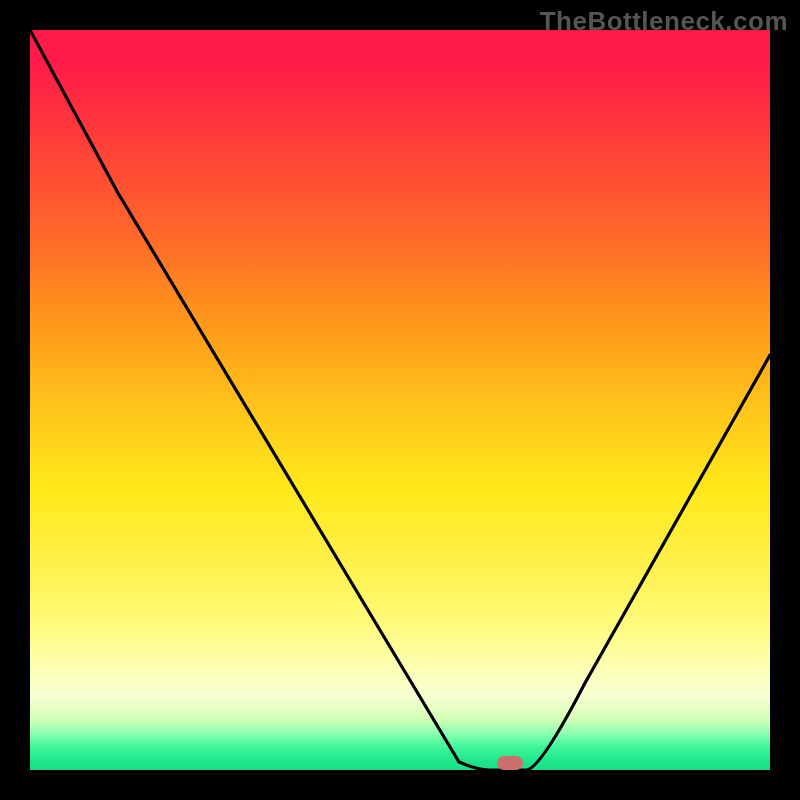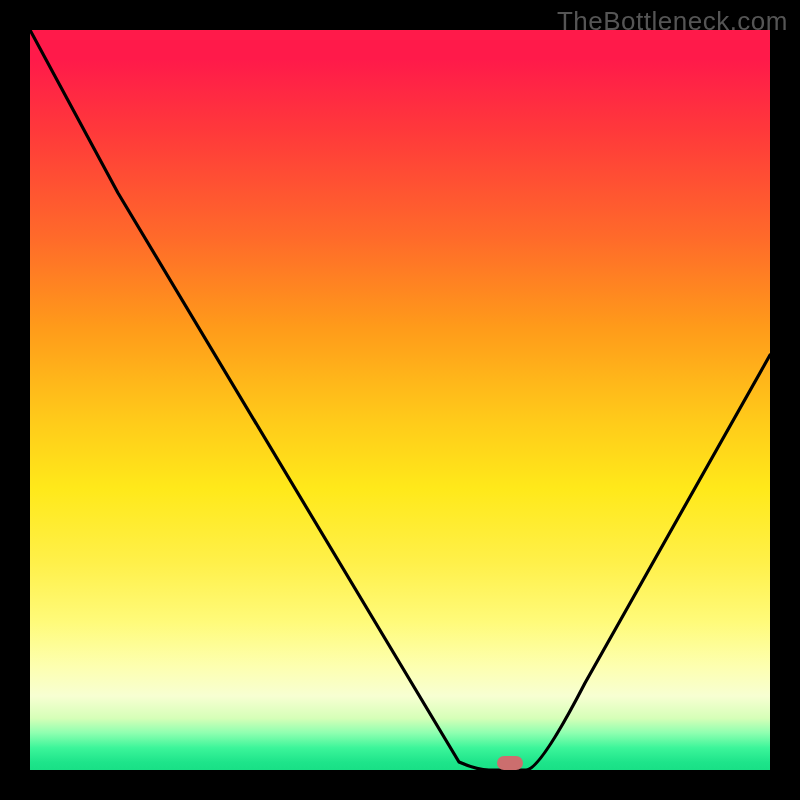--- a/index.html
+++ b/index.html
@@ -4,21 +4,21 @@
 <style>
   * { margin: 0; padding: 0; box-sizing: border-box; }
   html, body { width: 800px; height: 800px; background: #000; overflow: hidden; }
   .stage { position: relative; width: 800px; height: 800px; }
   .watermark {
     position: absolute;
     top: 6px;
     right: 12px;
     font-family: Arial, Helvetica, sans-serif;
     font-size: 26px;
-    font-weight: 400;
+    font-weight: 700;
     color: #555;
     letter-spacing: 0.5px;
   }
   .plot-box {
     position: absolute;
     left: 30px;
     top: 30px;
     width: 740px;
     height: 740px;
   }

